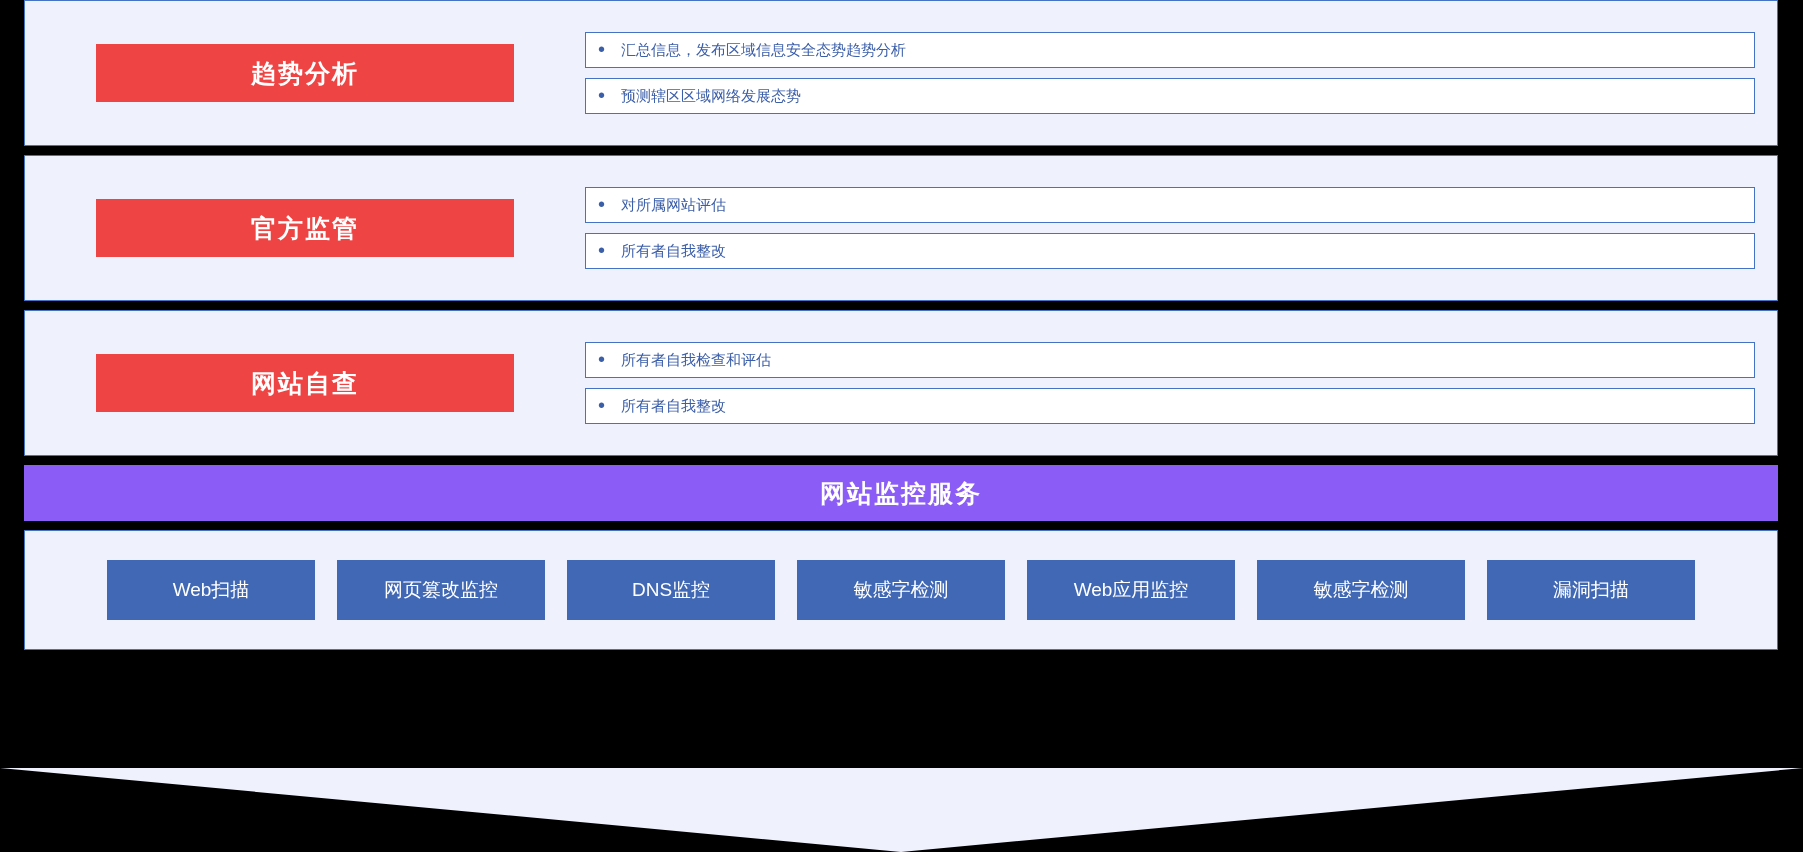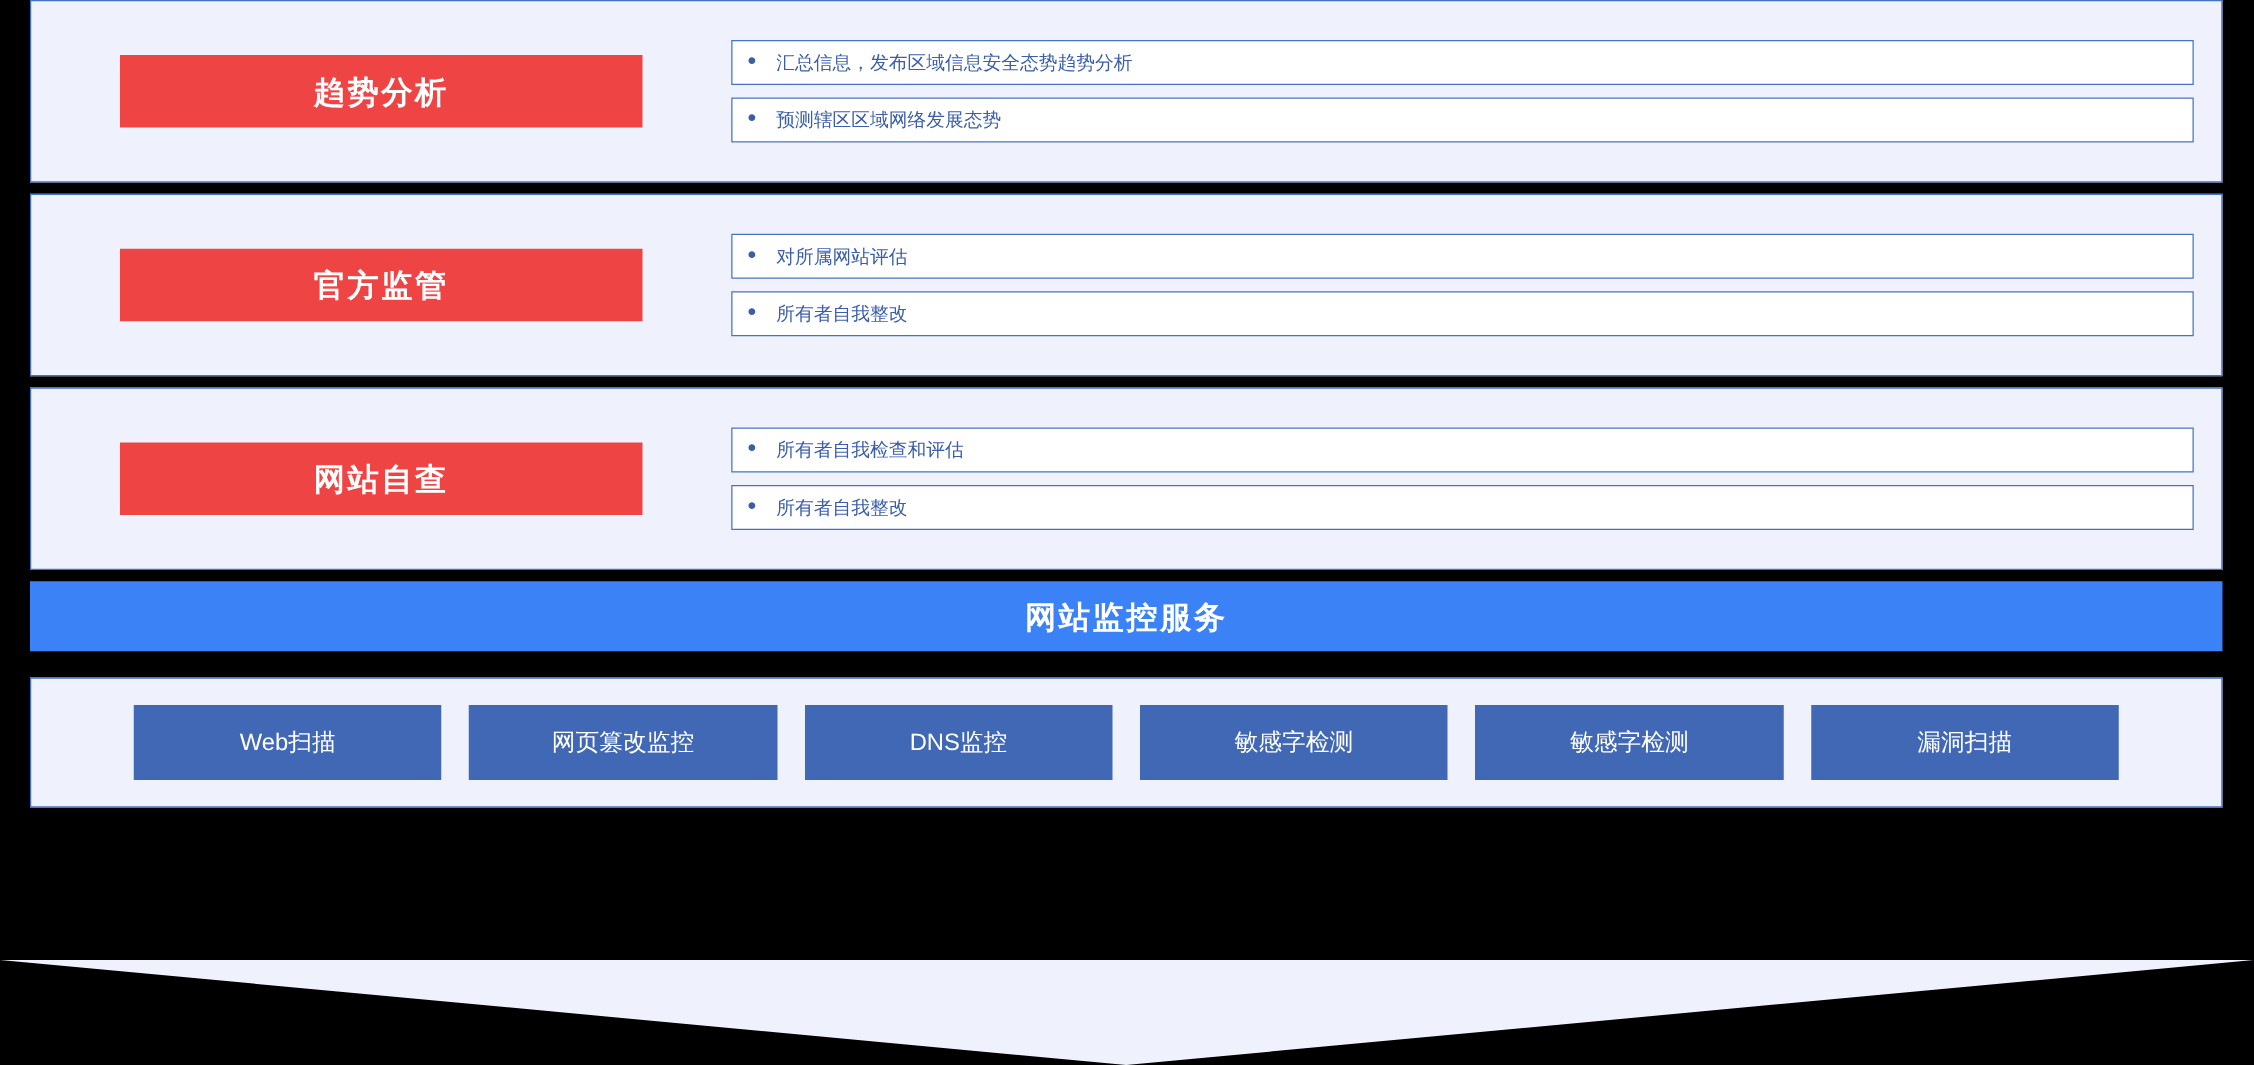--- a/index.html
+++ b/index.html
@@ -89,38 +89,38 @@
   }
 
   .bullet-text {
     color: #3b5ea8;
     font-size: 15px;
     white-space: nowrap;
   }
 
   
   .banner {
-    background: #3b82f6;
+    background: #8b5cf6;
     border: none;
     height: 56px;
     display: flex;
     align-items: center;
     justify-content: center;
-    margin-bottom: 21px;
+    margin-bottom: 9px;
   }
   .banner-text {
     color: #ffffff;
     font-size: 25px;
     font-weight: bold;
     letter-spacing: 2px;
   }
 
   
   .services-band {
-    height: 104px;
+    height: 120px;
     display: flex;
     align-items: center;
     justify-content: center;
     background: #eff2fc;
     border: 1px solid #4472c4;
     box-sizing: border-box;
     margin-bottom: 0;
   }
   .services-row {
     display: flex;
@@ -227,20 +227,23 @@
       <div class="service-chip">
         <span>网页篡改监控</span>
       </div>
       <div class="service-chip">
         <span>DNS监控</span>
       </div>
       <div class="service-chip">
         <span>敏感字检测</span>
       </div>
       <div class="service-chip">
+        <span>Web应用监控</span>
+      </div>
+      <div class="service-chip">
         <span>敏感字检测</span>
       </div>
       <div class="service-chip">
         <span>漏洞扫描</span>
       </div>
     </div>
   </div>
 
 </div>
 

